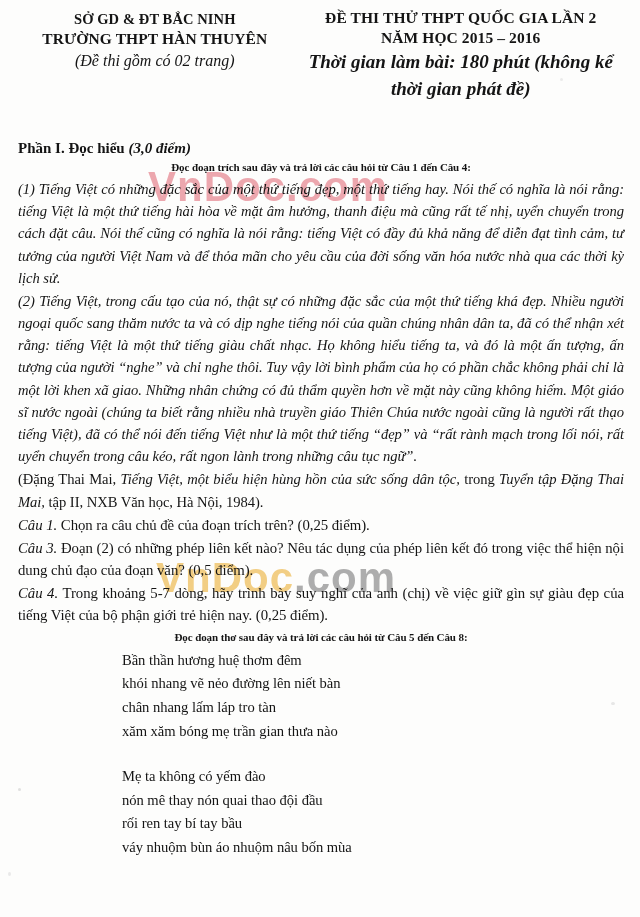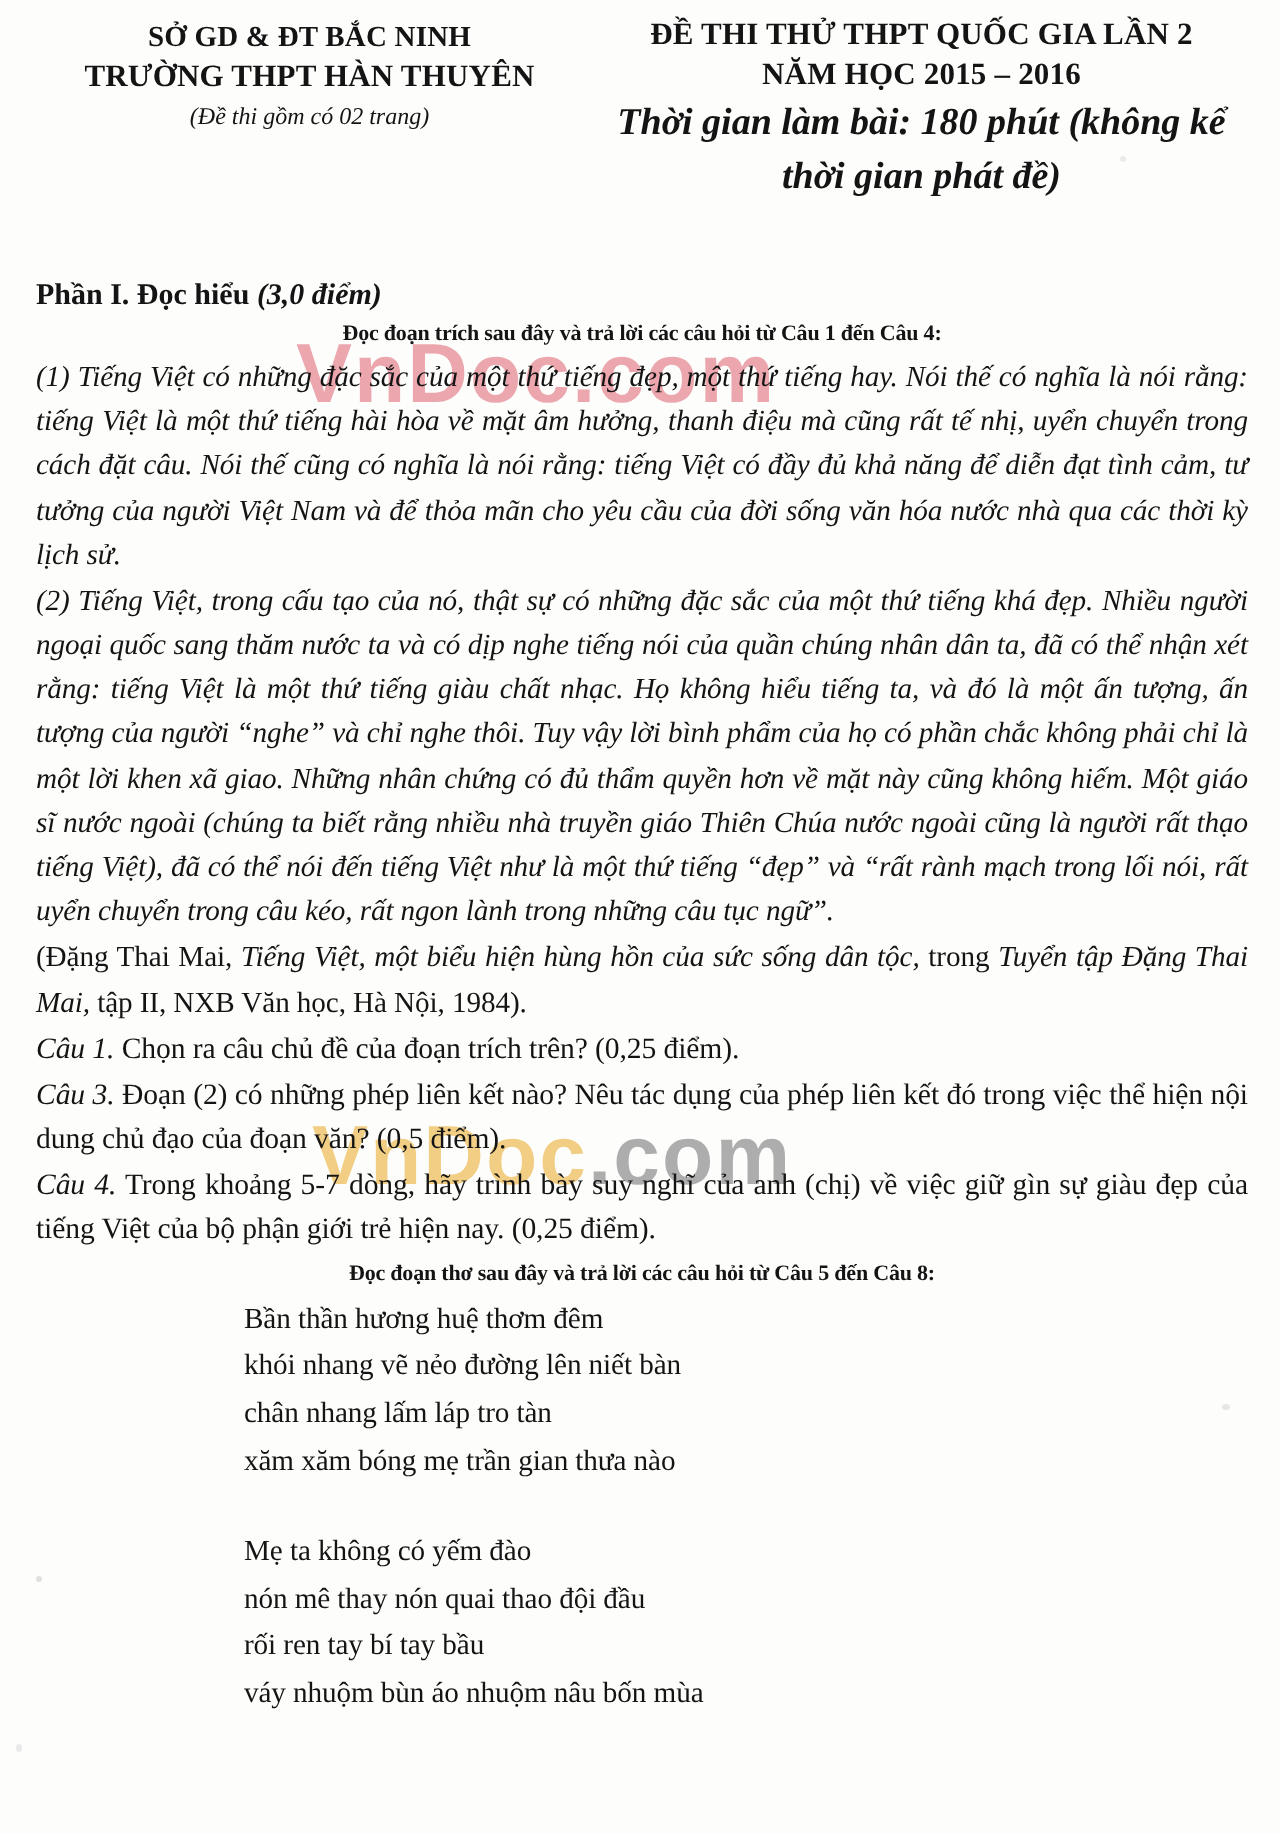--- a/index.html
+++ b/index.html
@@ -77,21 +77,21 @@
     letter-spacing: 0.1px;
   }
   .hdr-bold-wide {
     font-weight: bold;
     font-size: 15.5px;
     line-height: 1.32;
     letter-spacing: 0.1px;
   }
   .hdr-italic {
     font-style: italic;
-    font-size: 12px;
+    font-size: 16px;
     line-height: 1.35;
   }
   .hdr-italic-bold {
     font-style: italic;
     font-weight: bold;
     font-size: 19px;
     line-height: 1.4;
   }
 
   

